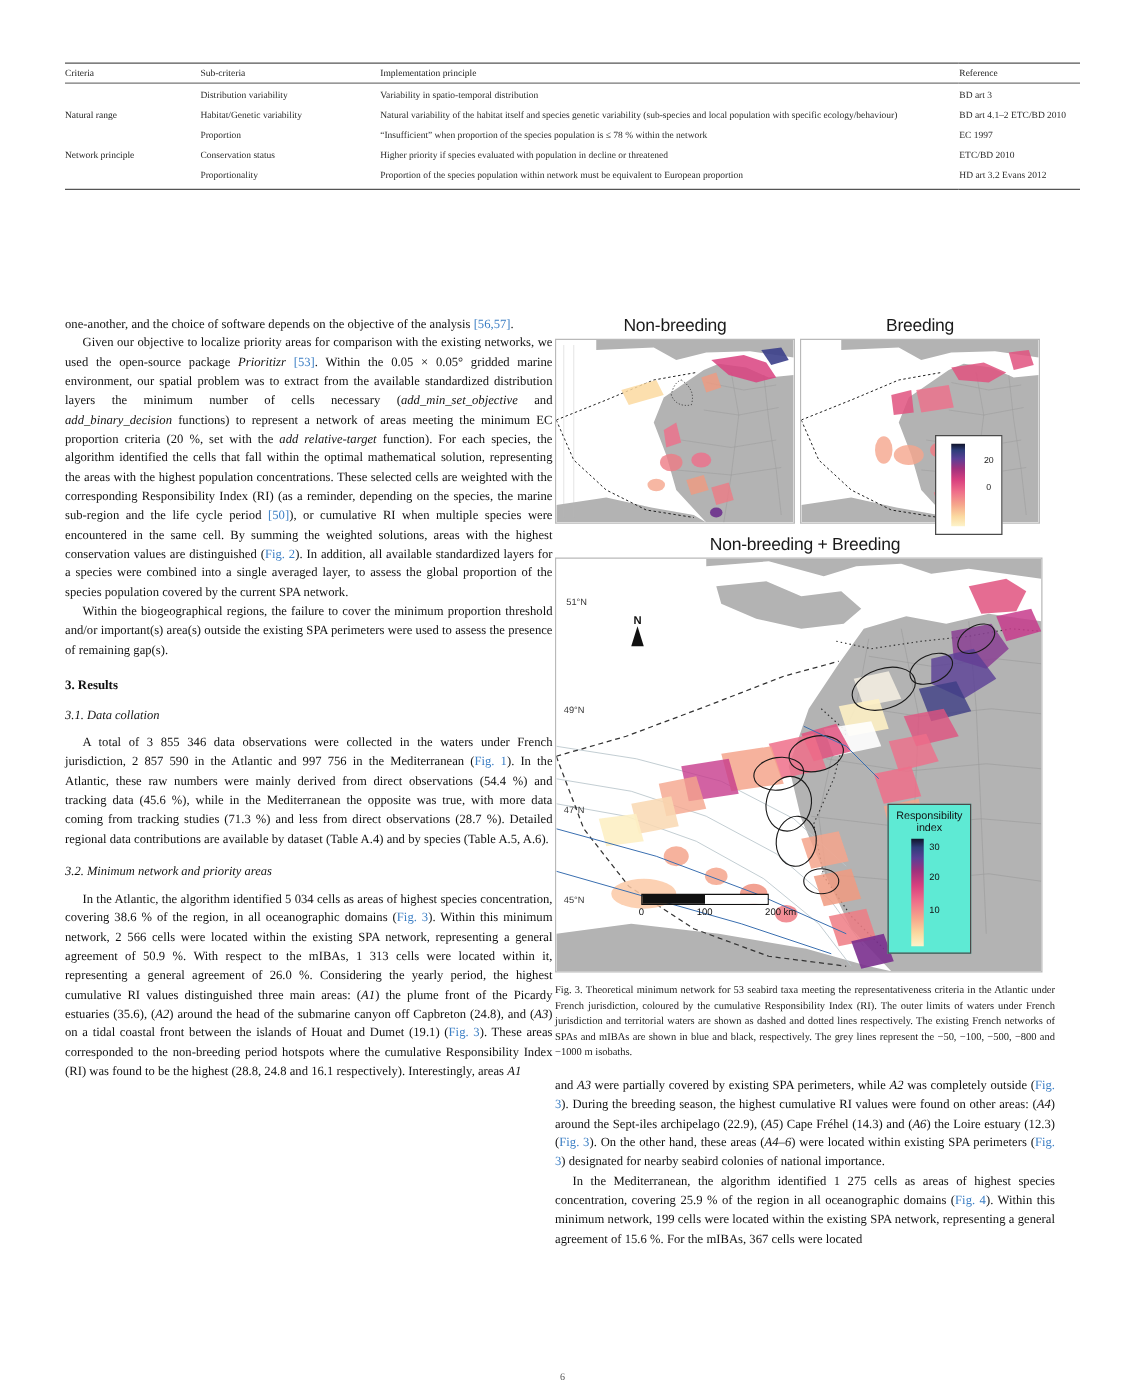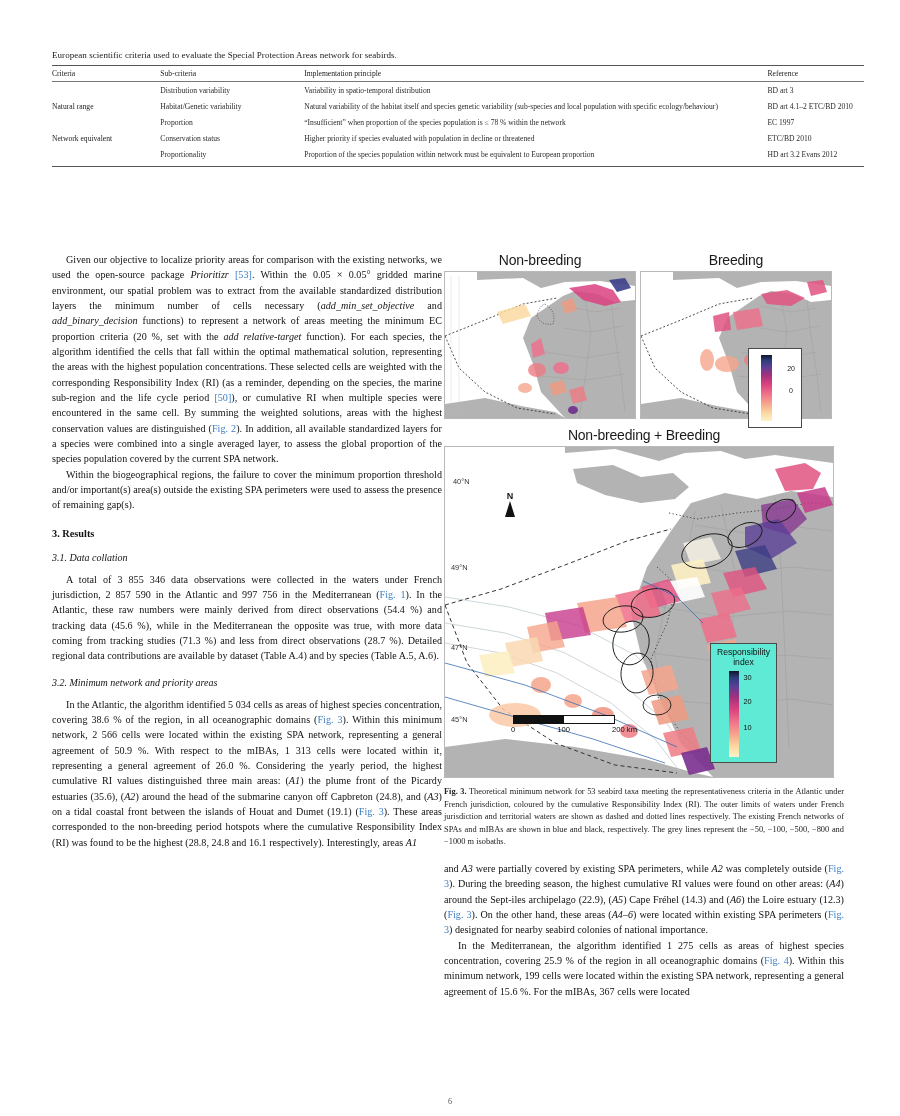--- a/index.html
+++ b/index.html
@@ -260,30 +260,29 @@
     color: #333;
   }
 
   p.figcap {
     margin: 8px 0 0 0;
     font-size: 8.4px;
     line-height: 1.5;
     text-align: justify;
     color: #222;
   }
-  .figcap b { font-weight: bold; }
+  .figcap b { font-weight: normal; }
 </style>
 </head>
 <body>
 
 <div class="page">
 
 
   <div class="tbl-wrap">
-    <div class="tbl-cap">European scientific criteria used to evaluate the Special Protection Areas network for seabirds.</div>
     <table class="t2">
       <thead>
         <tr>
           <th class="col-crit">Criteria</th>
           <th class="col-sub">Sub-criteria</th>
           <th class="col-imp">Implementation principle</th>
           <th class="col-ref">Reference</th>
         </tr>
       </thead>
       <tbody>
@@ -299,36 +298,37 @@
           <td>Natural variability of the habitat itself and species genetic variability (sub-species and local population with specific ecology/behaviour)</td>
           <td>BD art 4.1–2 ETC/BD 2010</td>
         </tr>
         <tr>
           <td class="crit-cell"></td>
           <td>Proportion</td>
           <td>“Insufficient” when proportion of the species population is ≤ 78 % within the network</td>
           <td>EC 1997</td>
         </tr>
         <tr>
-          <td class="crit-cell">Network equivalent</td>
+          <td class="crit-cell">Network principle</td>
           <td>Conservation status</td>
           <td>Higher priority if species evaluated with population in decline or threatened</td>
           <td>ETC/BD 2010</td>
         </tr>
         <tr class="last">
           <td class="crit-cell"></td>
           <td>Proportionality</td>
           <td>Proportion of the species population within network must be equivalent to European proportion</td>
           <td>HD art 3.2 Evans 2012</td>
         </tr>
       </tbody>
     </table>
   </div>
 
   <div class="col-left">
+    <p class="body noind"><span>one-another, and the choice of software depends on the objective of the analysis</span> <span class="ref-link">[56,57]</span><span>.</span></p>
 
     <p class="body"><span>Given our objective to localize priority areas for comparison with the existing networks, we used the open-source package </span><span class="ital">Prioritizr</span><span> </span><span class="ref-link">[53]</span><span>. Within the 0.05 × 0.05° gridded marine environment, our spatial problem was to extract from the available standardized distribution layers the minimum number of cells necessary (</span><span class="ital">add_min_set_objective</span><span> and </span><span class="ital">add_binary_decision</span><span> functions) to represent a network of areas meeting the minimum EC proportion criteria (20 %, set with the </span><span class="ital">add relative-target</span><span> function). For each species, the algorithm identified the cells that fall within the optimal mathematical solution, representing the areas with the highest population concentrations. These selected cells are weighted with the corresponding Responsibility Index (RI) (as a reminder, depending on the species, the marine sub-region and the life cycle period </span><span class="ref-link">[50]</span><span>), or cumulative RI when multiple species were encountered in the same cell. By summing the weighted solutions, areas with the highest conservation values are distinguished (</span><span class="ref-link">Fig. 2</span><span>). In addition, all available standardized layers for a species were combined into a single averaged layer, to assess the global proportion of the species population covered by the current SPA network.</span></p>
 
     <p class="body">Within the biogeographical regions, the failure to cover the minimum proportion threshold and/or important(s) area(s) outside the existing SPA perimeters were used to assess the presence of remaining gap(s).</p>
 
     <h2 class="sec">3. Results</h2>
     <h3 class="subsec">3.1. Data collation</h3>
 
     <p class="body"><span>A total of 3 855 346 data observations were collected in the waters under French jurisdiction, 2 857 590 in the Atlantic and 997 756 in the Mediterranean (</span><span class="ref-link">Fig. 1</span><span>). In the Atlantic, these raw numbers were mainly derived from direct observations (54.4 %) and tracking data (45.6 %), while in the Mediterranean the opposite was true, with more data coming from tracking studies (71.3 %) and less from direct observations (28.7 %). Detailed regional data contributions are available by dataset (Table A.4) and by species (Table A.5, A.6).</span></p>
 
@@ -511,21 +511,21 @@
               <ellipse cx="212" cy="258" rx="14" ry="10"></ellipse>
               <ellipse cx="336" cy="64" rx="16" ry="10" transform="rotate(-30 336 64)"></ellipse>
             </g>
             <g fill="none" stroke="#3a6fb0" stroke-width="0.8">
               <path d="M0 216 L80 238 L160 268 L232 300"></path>
               <path d="M0 250 L70 270 L148 292 L220 316"></path>
               <path d="M198 134 L232 150 L258 176"></path>
             </g>
           </svg>
 
-          <div class="axlabel" style="left:8px; top:30px;">40°N</div>
+          <div class="axlabel" style="left:8px; top:30px;">51°N</div>
           <div class="axlabel" style="left:6px; top:116px;">49°N</div>
           <div class="axlabel" style="left:6px; top:196px;">47°N</div>
           <div class="axlabel" style="left:6px; top:268px;">45°N</div>
 
           <div class="northarrow" style="left:60px; top:44px;">
             <div>N</div>
             <div class="na-tri"></div>
           </div>
 
           <div class="scalebar" style="left:68px; top:268px;">

